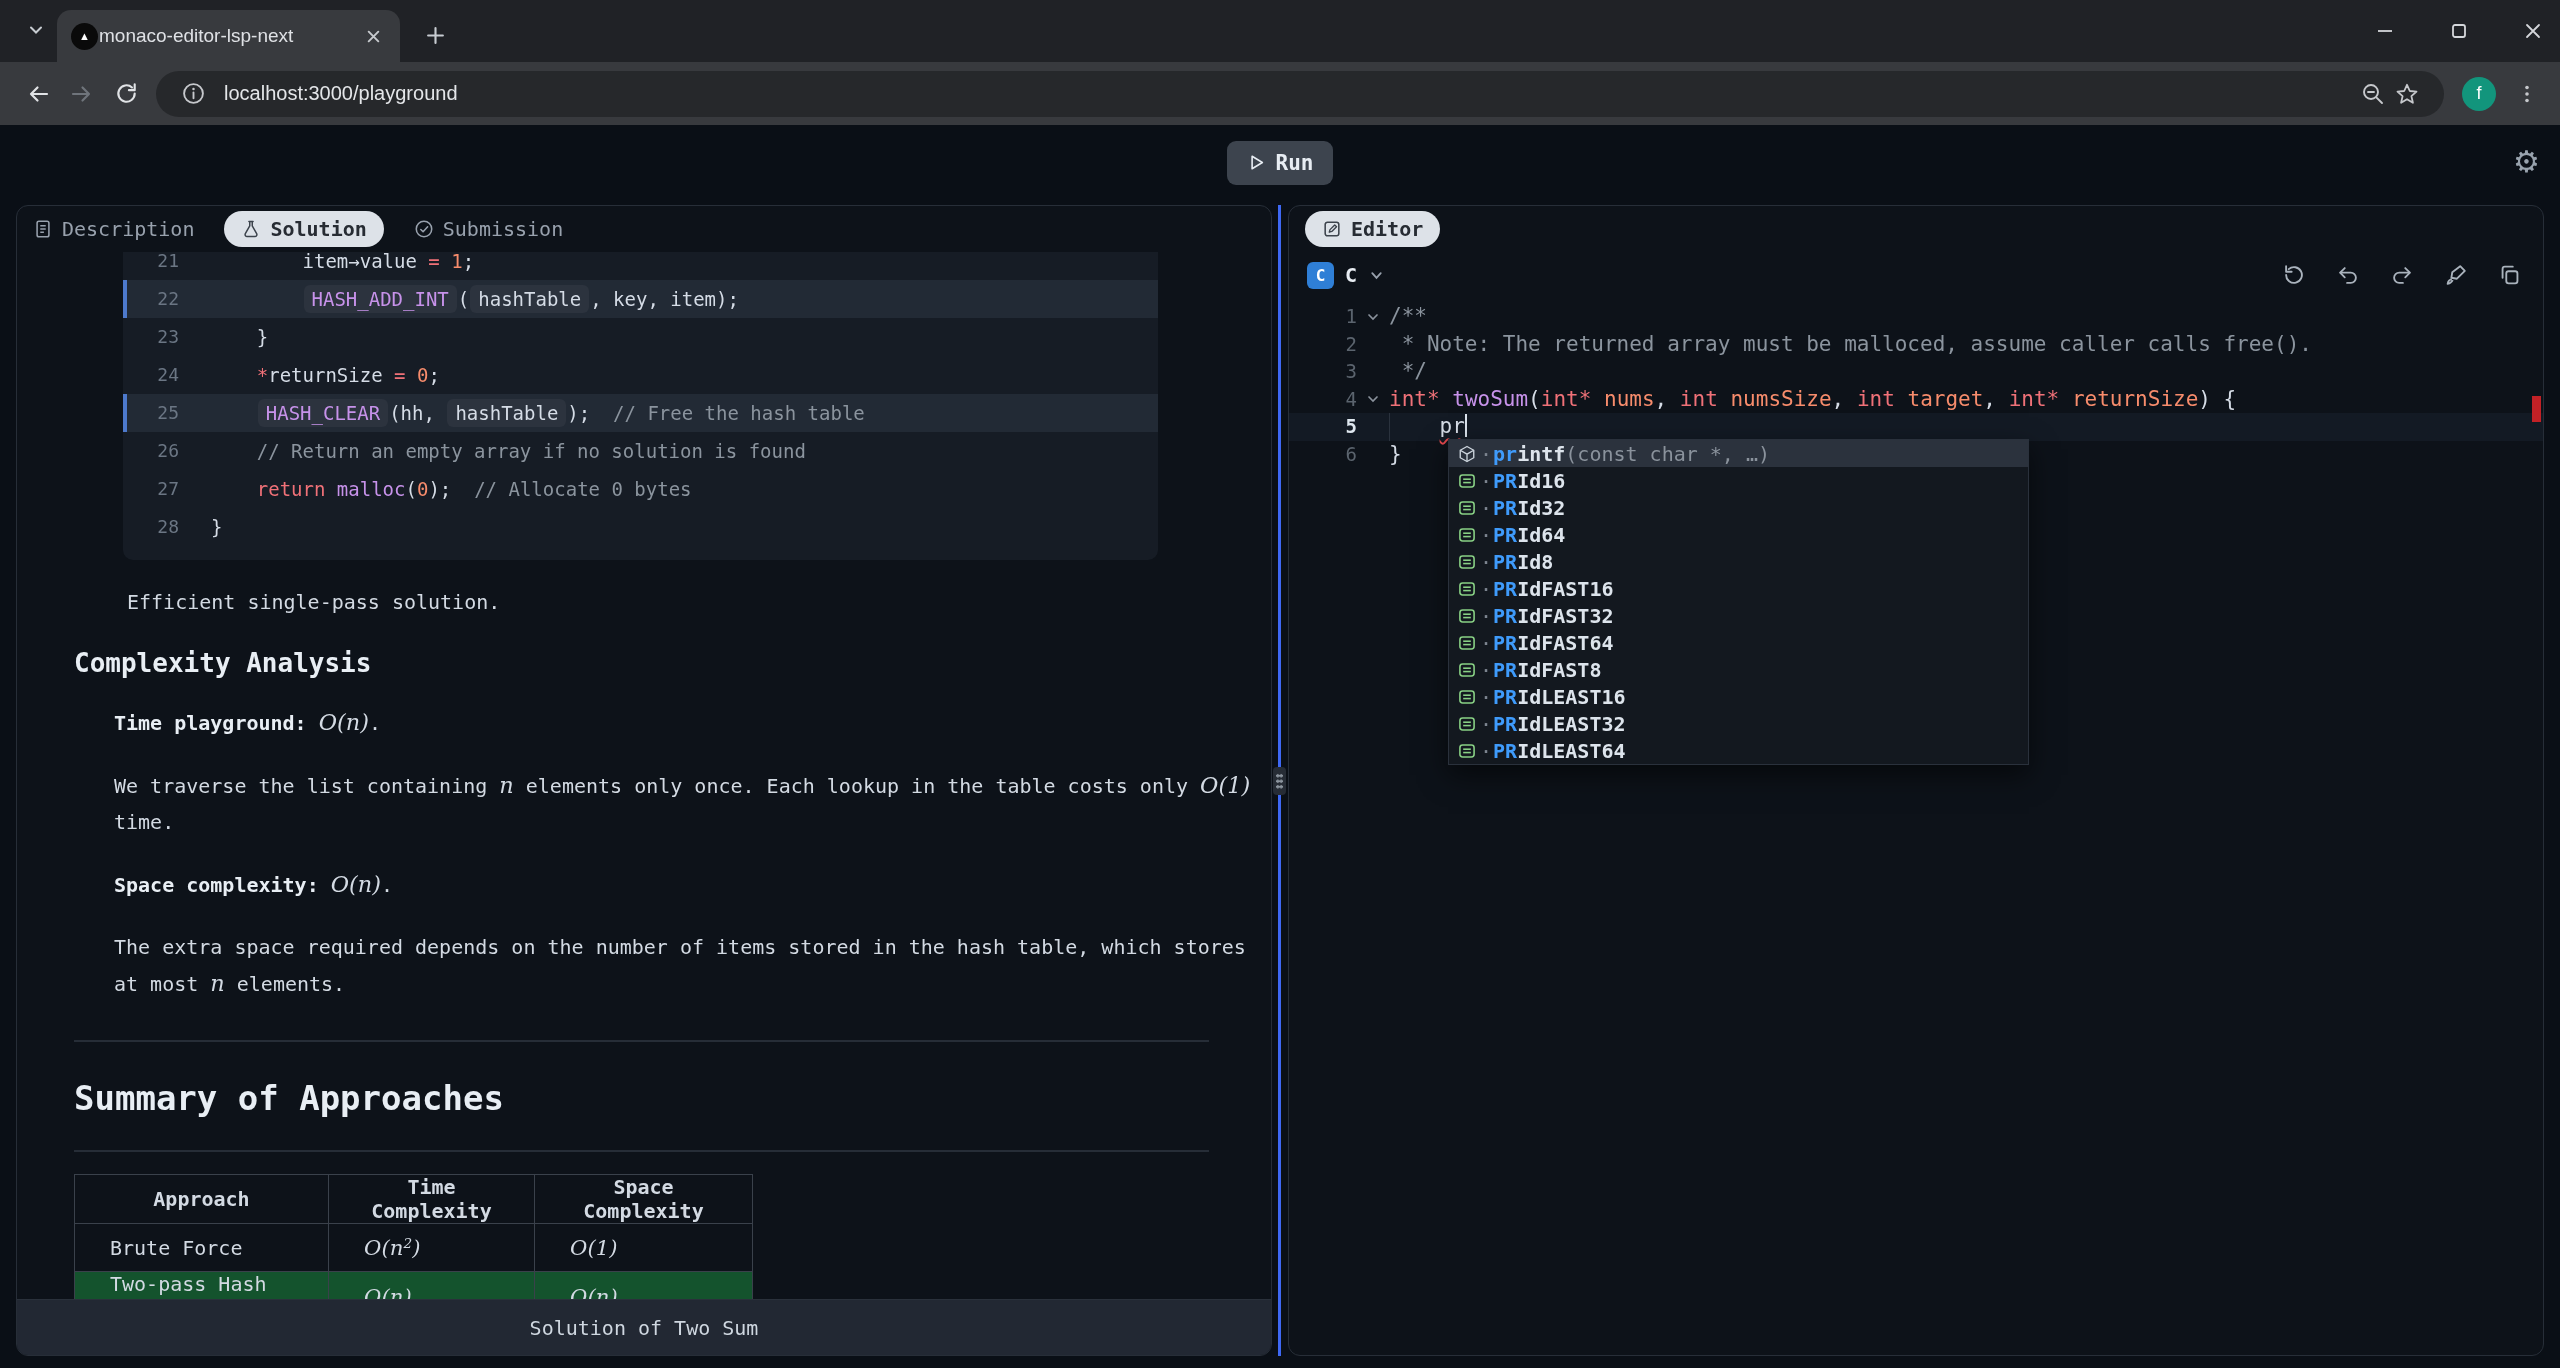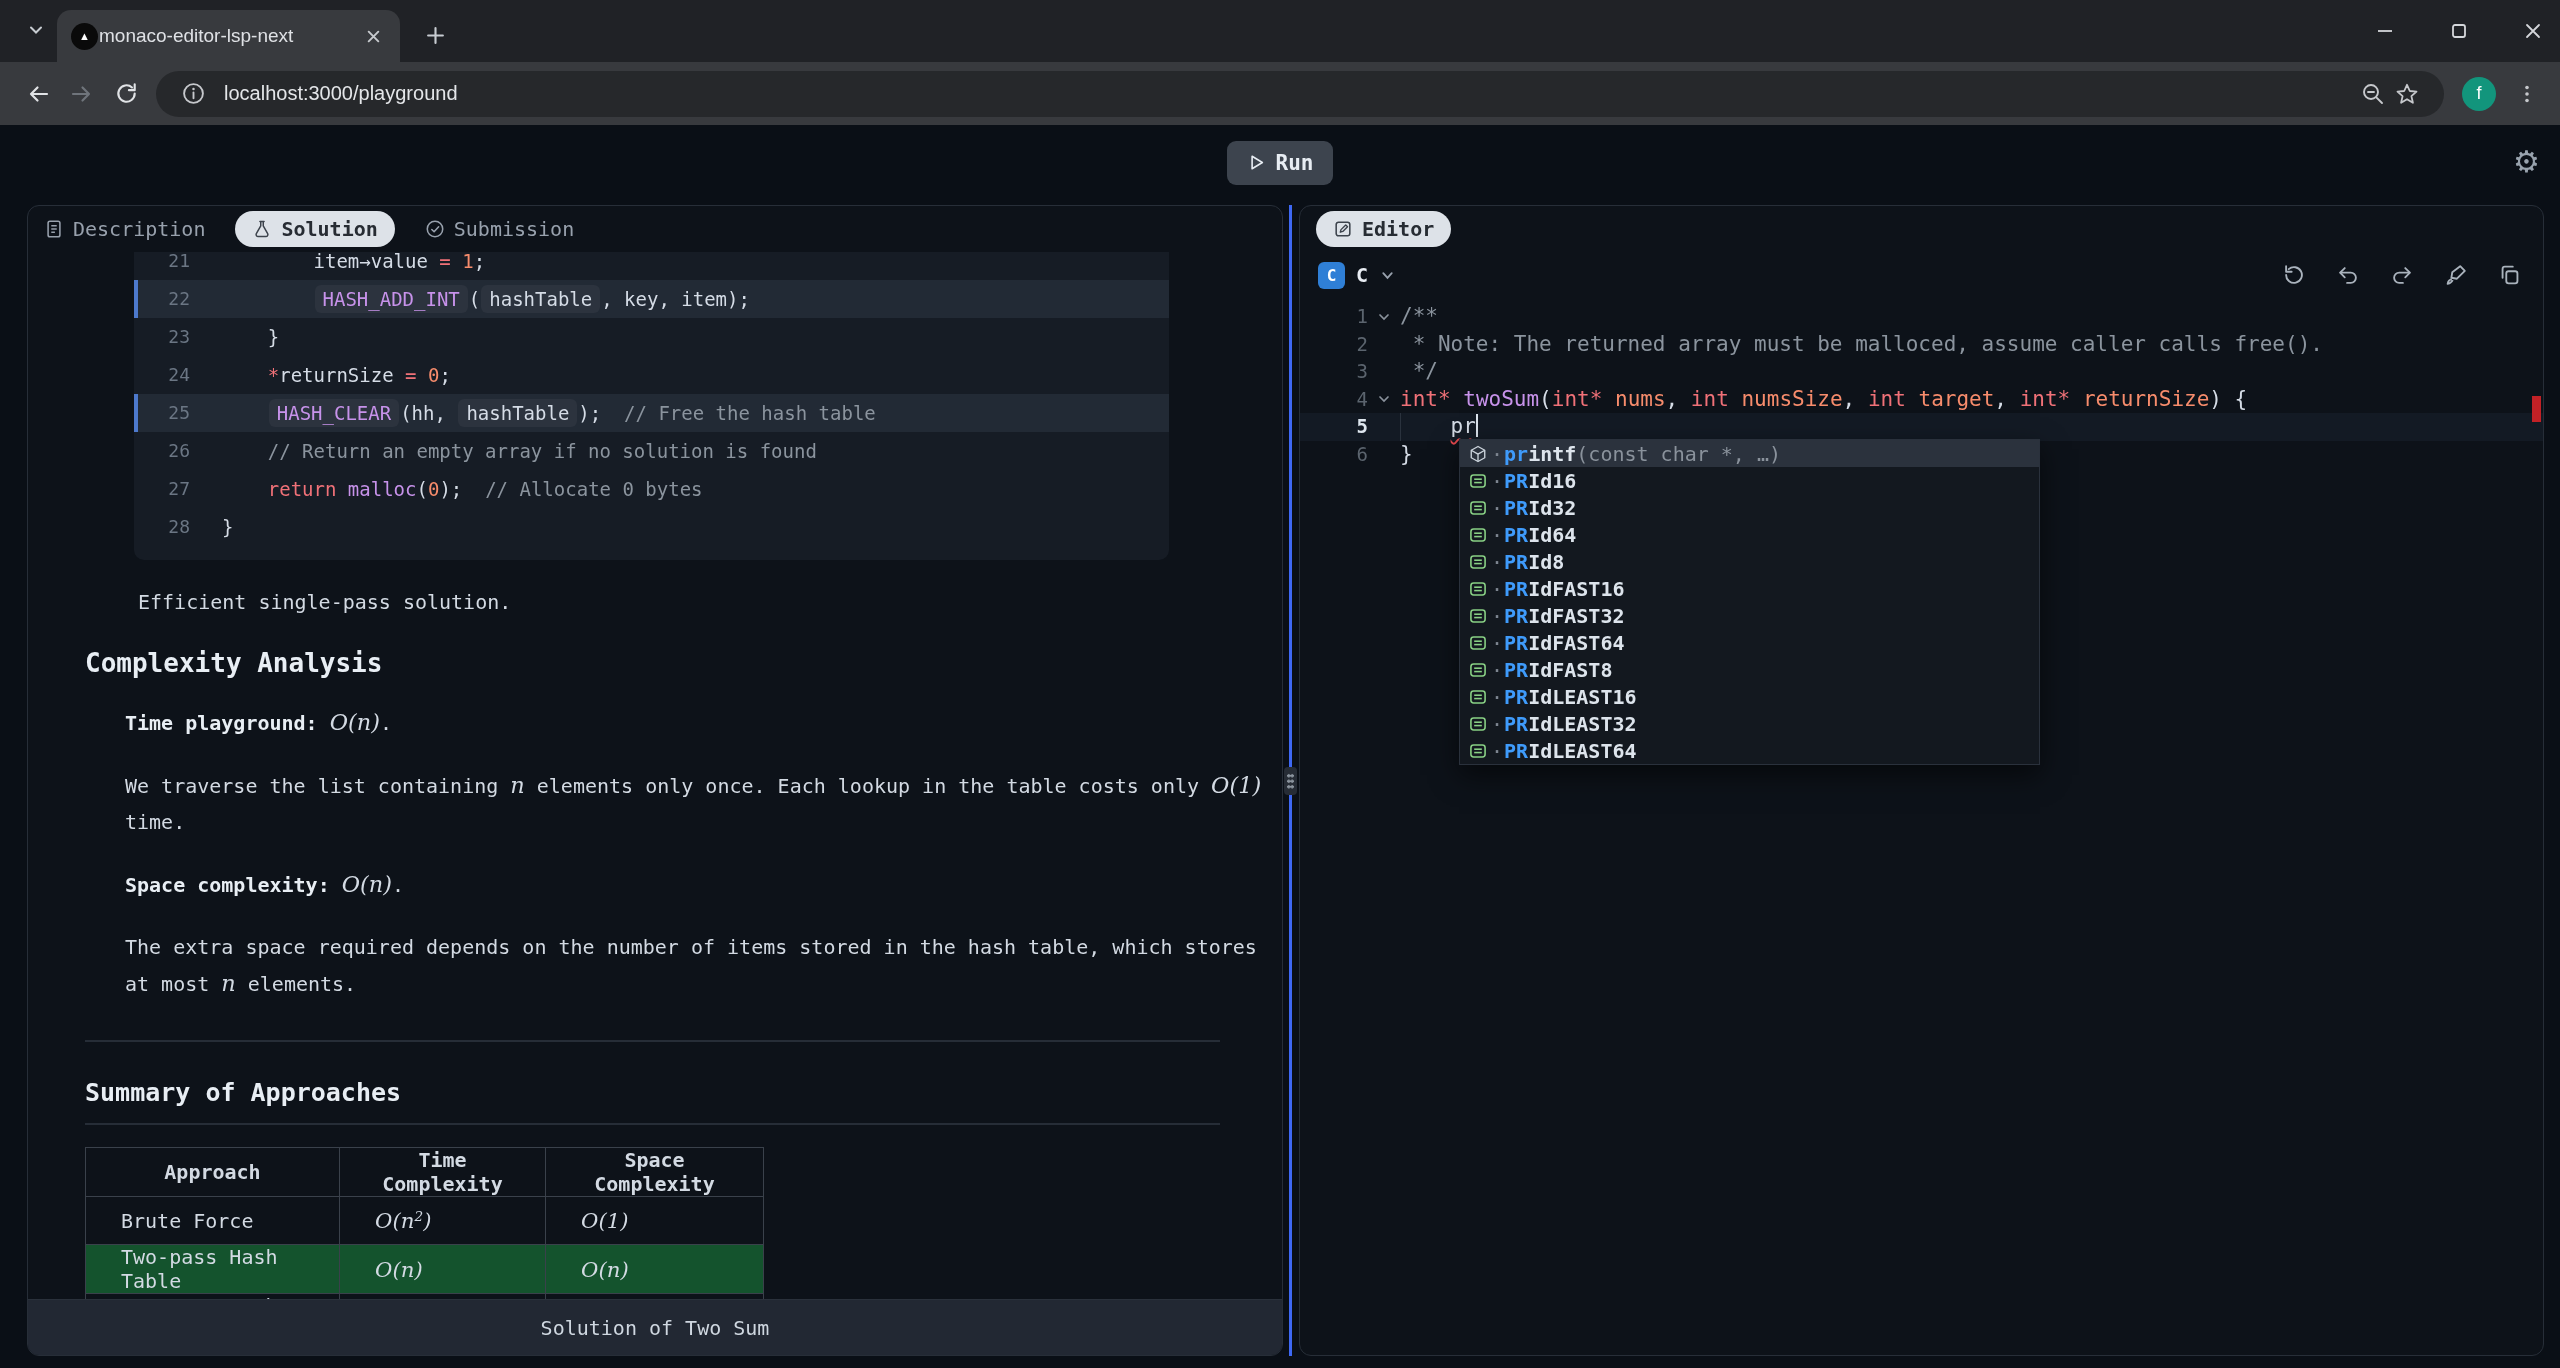--- a/index.html
+++ b/index.html
@@ -33,21 +33,21 @@
 
   
   .app { height:1243px; background:#0a0f16; display:flex; flex-direction:column; }
   .app-header { height:75px; position:relative; display:flex; align-items:center; justify-content:center; flex:none; }
   .run-btn { display:flex; align-items:center; gap:10px; background:#3d444e; border:none; color:#e8edf3;
              border-radius:9px; padding:10px 20px; font-size:21px; font-weight:bold;
              font-family:"DejaVu Sans Mono","Liberation Mono",monospace; }
   .gear { position:absolute; right:20px; top:18px; font-size:30px; color:#98a2ad;
           font-family:"DejaVu Sans",sans-serif; line-height:38px; }
 
-  .content { flex:1; display:flex; padding:5px 16px 12px;margin-left:11px; }
+  .content { flex:1; display:flex; padding:5px 16px 12px; }
   .panel { width:1256px; height:1151px; background:#0d1219; border:1px solid #272e38; border-radius:12px;
            display:flex; flex-direction:column; overflow:hidden; }
   .p-tabs { height:46px; flex:none; display:flex; align-items:center; padding-left:16px; gap:30px; }
   .ptab { display:flex; align-items:center; gap:9px; color:#98a1ad; font-size:20px;
           font-family:"DejaVu Sans Mono","Liberation Mono",monospace; }
   .ptab.active { background:#dde2e8; color:#272c33; border-radius:19px; padding:6px 17px; font-weight:bold; }
   .p-body { flex:1; overflow:hidden; position:relative; }
   .p-footer { height:56px; flex:none; background:#222833; border-top:1px solid #2a313b; display:flex;
               align-items:center; justify-content:center; color:#cfd7e0; font-size:20px;
               font-family:"DejaVu Sans Mono","Liberation Mono",monospace; }
@@ -63,21 +63,21 @@
   .tokbox { background:#2c333e; border-radius:6px; padding:3px 8px; margin:0 1px; }
   .md { color:#d3dae3; font-family:"DejaVu Sans Mono","Liberation Mono",monospace; font-size:20px; }
   .md .bold { font-weight:bold; color:#e8eef4; }
   .math { font-family:"DejaVu Serif",serif; font-style:italic; font-size:1.12em; }
   sup.math { font-size:.72em; vertical-align:super; }
   .p-eff { margin:30px 0 0 110px; }
   .h-md { color:#e8eef4; font-weight:bold; margin-left:57px; font-family:"DejaVu Sans Mono","Liberation Mono",monospace; }
   .h-complex { font-size:26px; margin-top:34px; }
   .p-ind { margin:26px 0 0 97px; line-height:36px; }
   .md-hr { border:none; border-top:2px solid #262d37; width:1135px; margin:38px 0 0 57px; }
-  .h-summary { font-size:25px; margin-top:36px; padding-bottom:16px; border-bottom:2px solid #262d37; width:1135px; }
+  .h-summary { font-size:34px; margin-top:36px; padding-bottom:32px; border-bottom:2px solid #262d37; width:1135px; }
   table.sum { border-collapse:collapse; margin:22px 0 0 57px; color:#d3dae3; font-size:20px;
               font-family:"DejaVu Sans Mono","Liberation Mono",monospace; }
   table.sum th, table.sum td { border:1px solid #3a414b; }
   table.sum th { font-weight:bold; text-align:center; height:46px; padding:0 24px; }
   table.sum td { height:48px; padding:0 35px; text-align:left; }
   table.sum td.mcell { font-size:19px; }
   table.sum tr.shaded { background:#14532d; }
   table.sum th:nth-child(1){ width:254px; } table.sum th:nth-child(2){ width:206px; } table.sum th:nth-child(3){ width:218px; }
 
   

